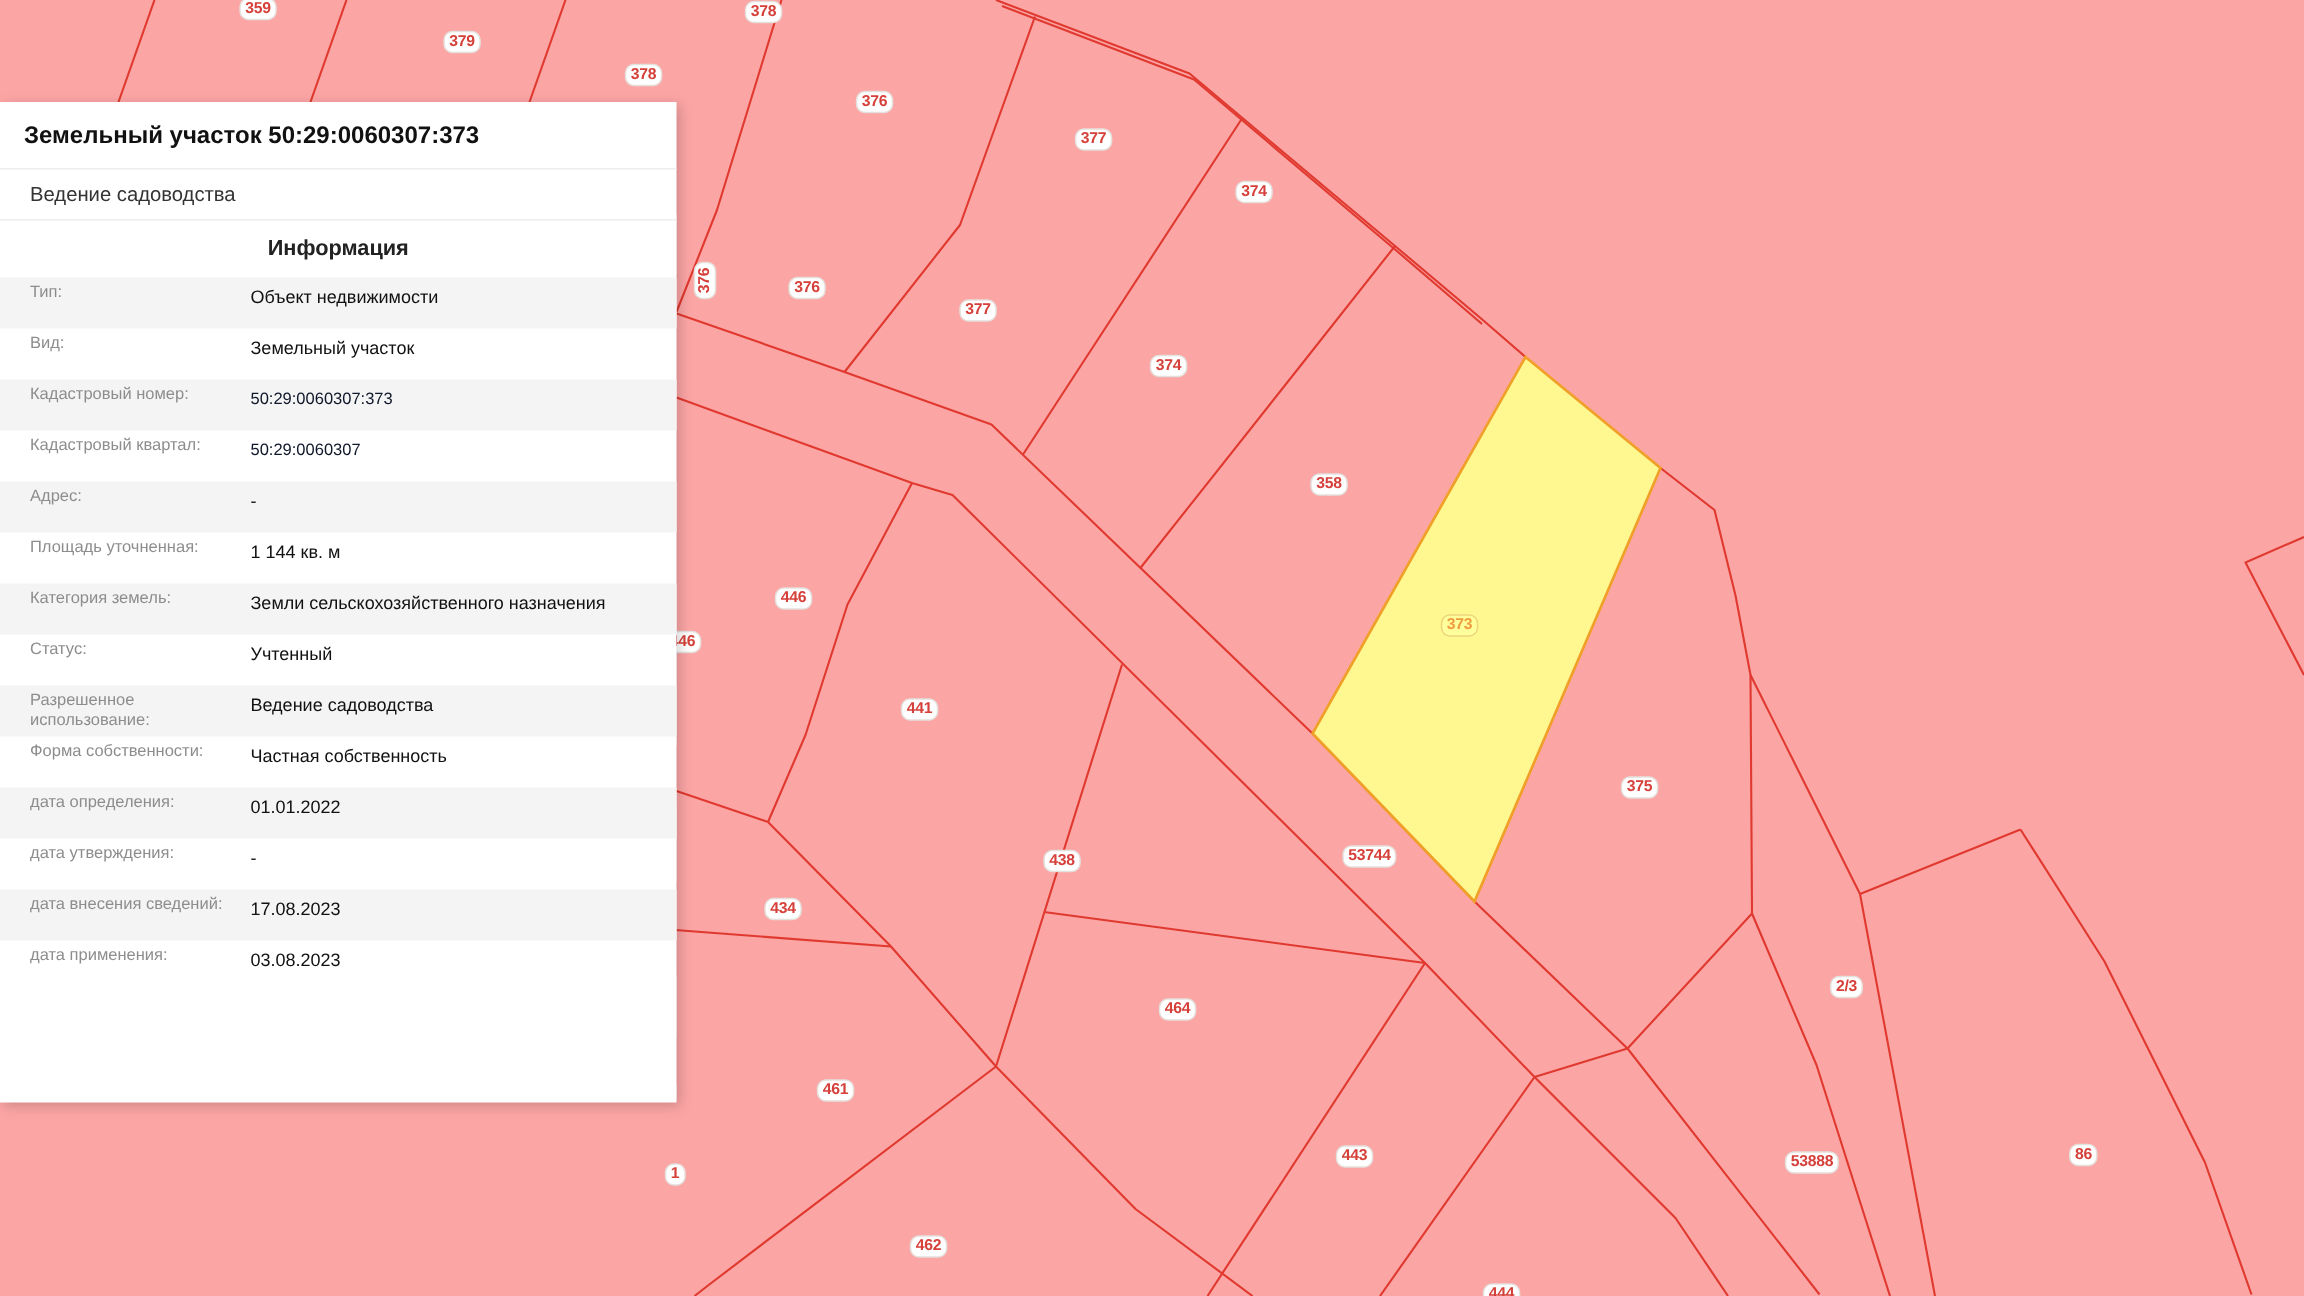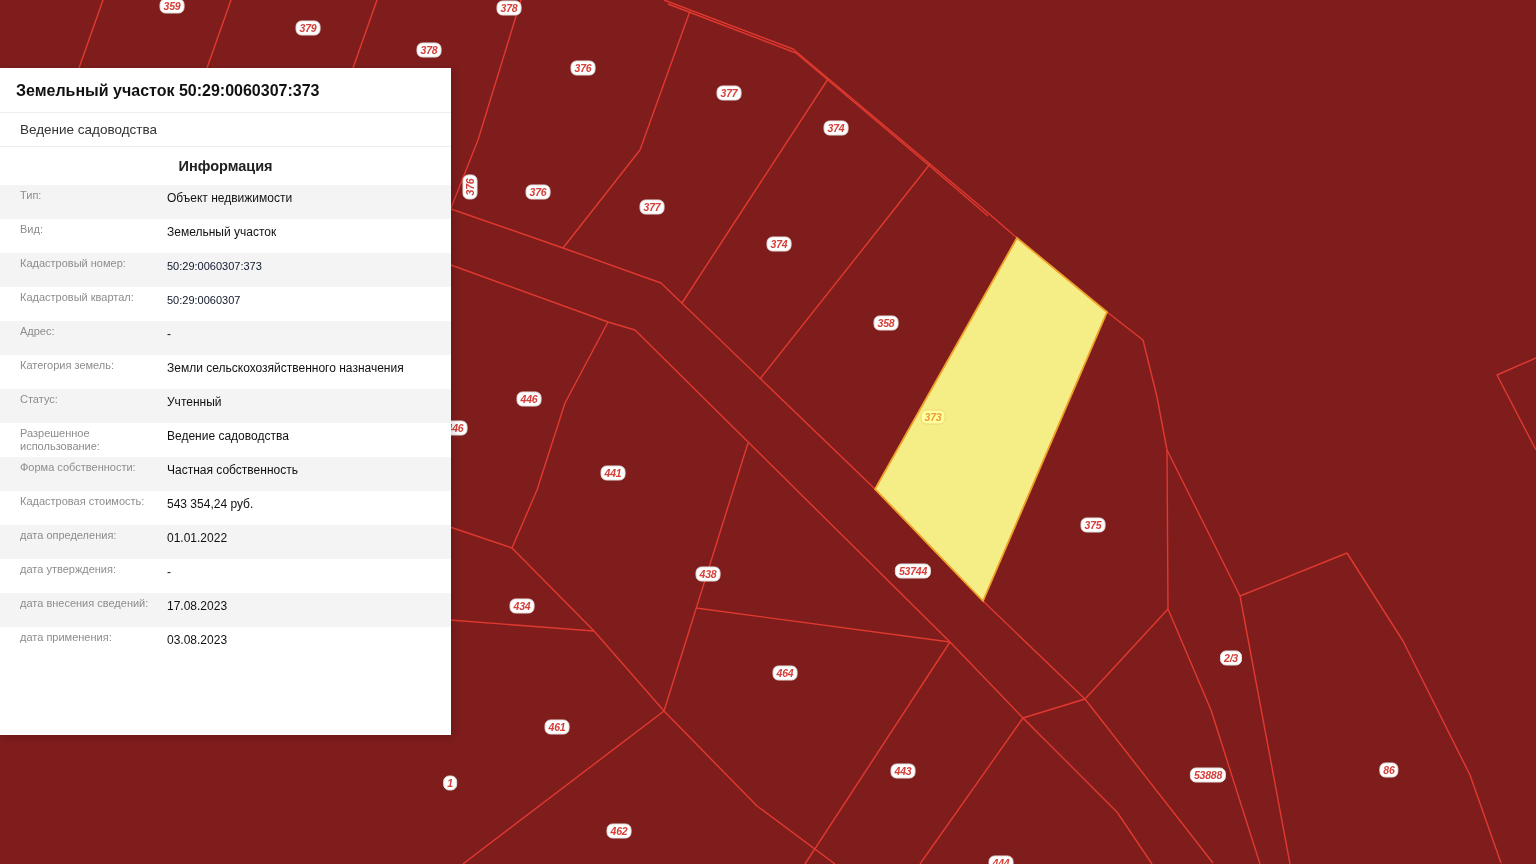--- a/index.html
+++ b/index.html
@@ -2,21 +2,21 @@
 <html><head>
 <meta charset="utf-8">
 <style>
   * { margin:0; padding:0; box-sizing:border-box; }
   html,body { width:1536px; height:864px; overflow:hidden;
     font-family:"Liberation Sans", sans-serif; background:#fff; }
 
   #app { position:relative; width:1536px; height:864px; background:#fff; }
 
   
-  #map { position:absolute; inset:0; background:#7f1d1d; overflow:hidden;font-style:italic; }
+  #map { position:absolute; inset:0; background:#fca5a5; overflow:hidden; }
   #boundaries { position:absolute; left:0; top:0; }
 
   .chip { position:absolute; transform:translate(-50%,-50%);
     background:#fff; border:1px solid #e4e0dc; border-radius:6px;
     padding:0 3px; font-size:10.5px; line-height:13px; font-weight:700;
     color:#d6403a; white-space:nowrap; letter-spacing:-0.2px; z-index:2; }
   .chip.hl { background:#ffff9c; border-color:#ecd57c; color:#ee9c3e; }
   .chip.rot { transform:translate(-50%,-50%) rotate(-90deg); }
 
   
@@ -99,21 +99,21 @@
         <div class="chip" style="left: 729px; top: 93px;">377</div>
         <div class="chip" style="left: 836px; top: 128px;">374</div>
         <div class="chip rot" style="left: 470px; top: 187px;">376</div>
         <div class="chip" style="left: 538px; top: 192px;">376</div>
         <div class="chip" style="left: 652px; top: 207px;">377</div>
         <div class="chip" style="left: 779px; top: 244px;">374</div>
         <div class="chip" style="left: 886px; top: 323px;">358</div>
         <div class="chip" style="left: 529px; top: 399px;">446</div>
         <div class="chip" style="left: 455px; top: 428px;">446</div>
         <div class="chip" style="left: 613px; top: 473px;">441</div>
-        <div class="chip hl" style="left: 933px; top: 417px;">373</div>
+        <div class="chip hl" style="left: 973px; top: 417px;">373</div>
         <div class="chip" style="left: 1093px; top: 525px;">375</div>
         <div class="chip" style="left: 913px; top: 571px;">53744</div>
         <div class="chip" style="left: 708px; top: 574px;">438</div>
         <div class="chip" style="left: 522px; top: 606px;">434</div>
         <div class="chip" style="left: 1231px; top: 658px;">2/3</div>
         <div class="chip" style="left: 785px; top: 673px;">464</div>
         <div class="chip" style="left: 557px; top: 727px;">461</div>
         <div class="chip" style="left: 450px; top: 783px;">1</div>
         <div class="chip" style="left: 903px; top: 771px;">443</div>
         <div class="chip" style="left: 1208px; top: 775px;">53888</div>
@@ -142,38 +142,38 @@
         </div>
         <div class="row">
           <div class="row-label">Кадастровый квартал:</div>
           <div class="row-value link">50:29:0060307</div>
         </div>
         <div class="row">
           <div class="row-label">Адрес:</div>
           <div class="row-value dash">-</div>
         </div>
         <div class="row">
+          <div class="row-label">Площадь уточненная:</div>
+          <div class="row-value">1 144 кв. м</div>
+        </div>
+        <div class="row">
           <div class="row-label">Категория земель:</div>
           <div class="row-value">Земли сельскохозяйственного назначения</div>
         </div>
         <div class="row">
           <div class="row-label">Статус:</div>
           <div class="row-value">Учтенный</div>
         </div>
         <div class="row">
           <div class="row-label">Разрешенное использование:</div>
           <div class="row-value">Ведение садоводства</div>
         </div>
         <div class="row">
           <div class="row-label">Форма собственности:</div>
           <div class="row-value">Частная собственность</div>
-        </div>
-        <div class="row">
-          <div class="row-label">Кадастровая стоимость:</div>
-          <div class="row-value">543 354,24 руб.</div>
         </div>
         <div class="row">
           <div class="row-label">дата определения:</div>
           <div class="row-value">01.01.2022</div>
         </div>
         <div class="row">
           <div class="row-label">дата утверждения:</div>
           <div class="row-value dash">-</div>
         </div>
         <div class="row">

